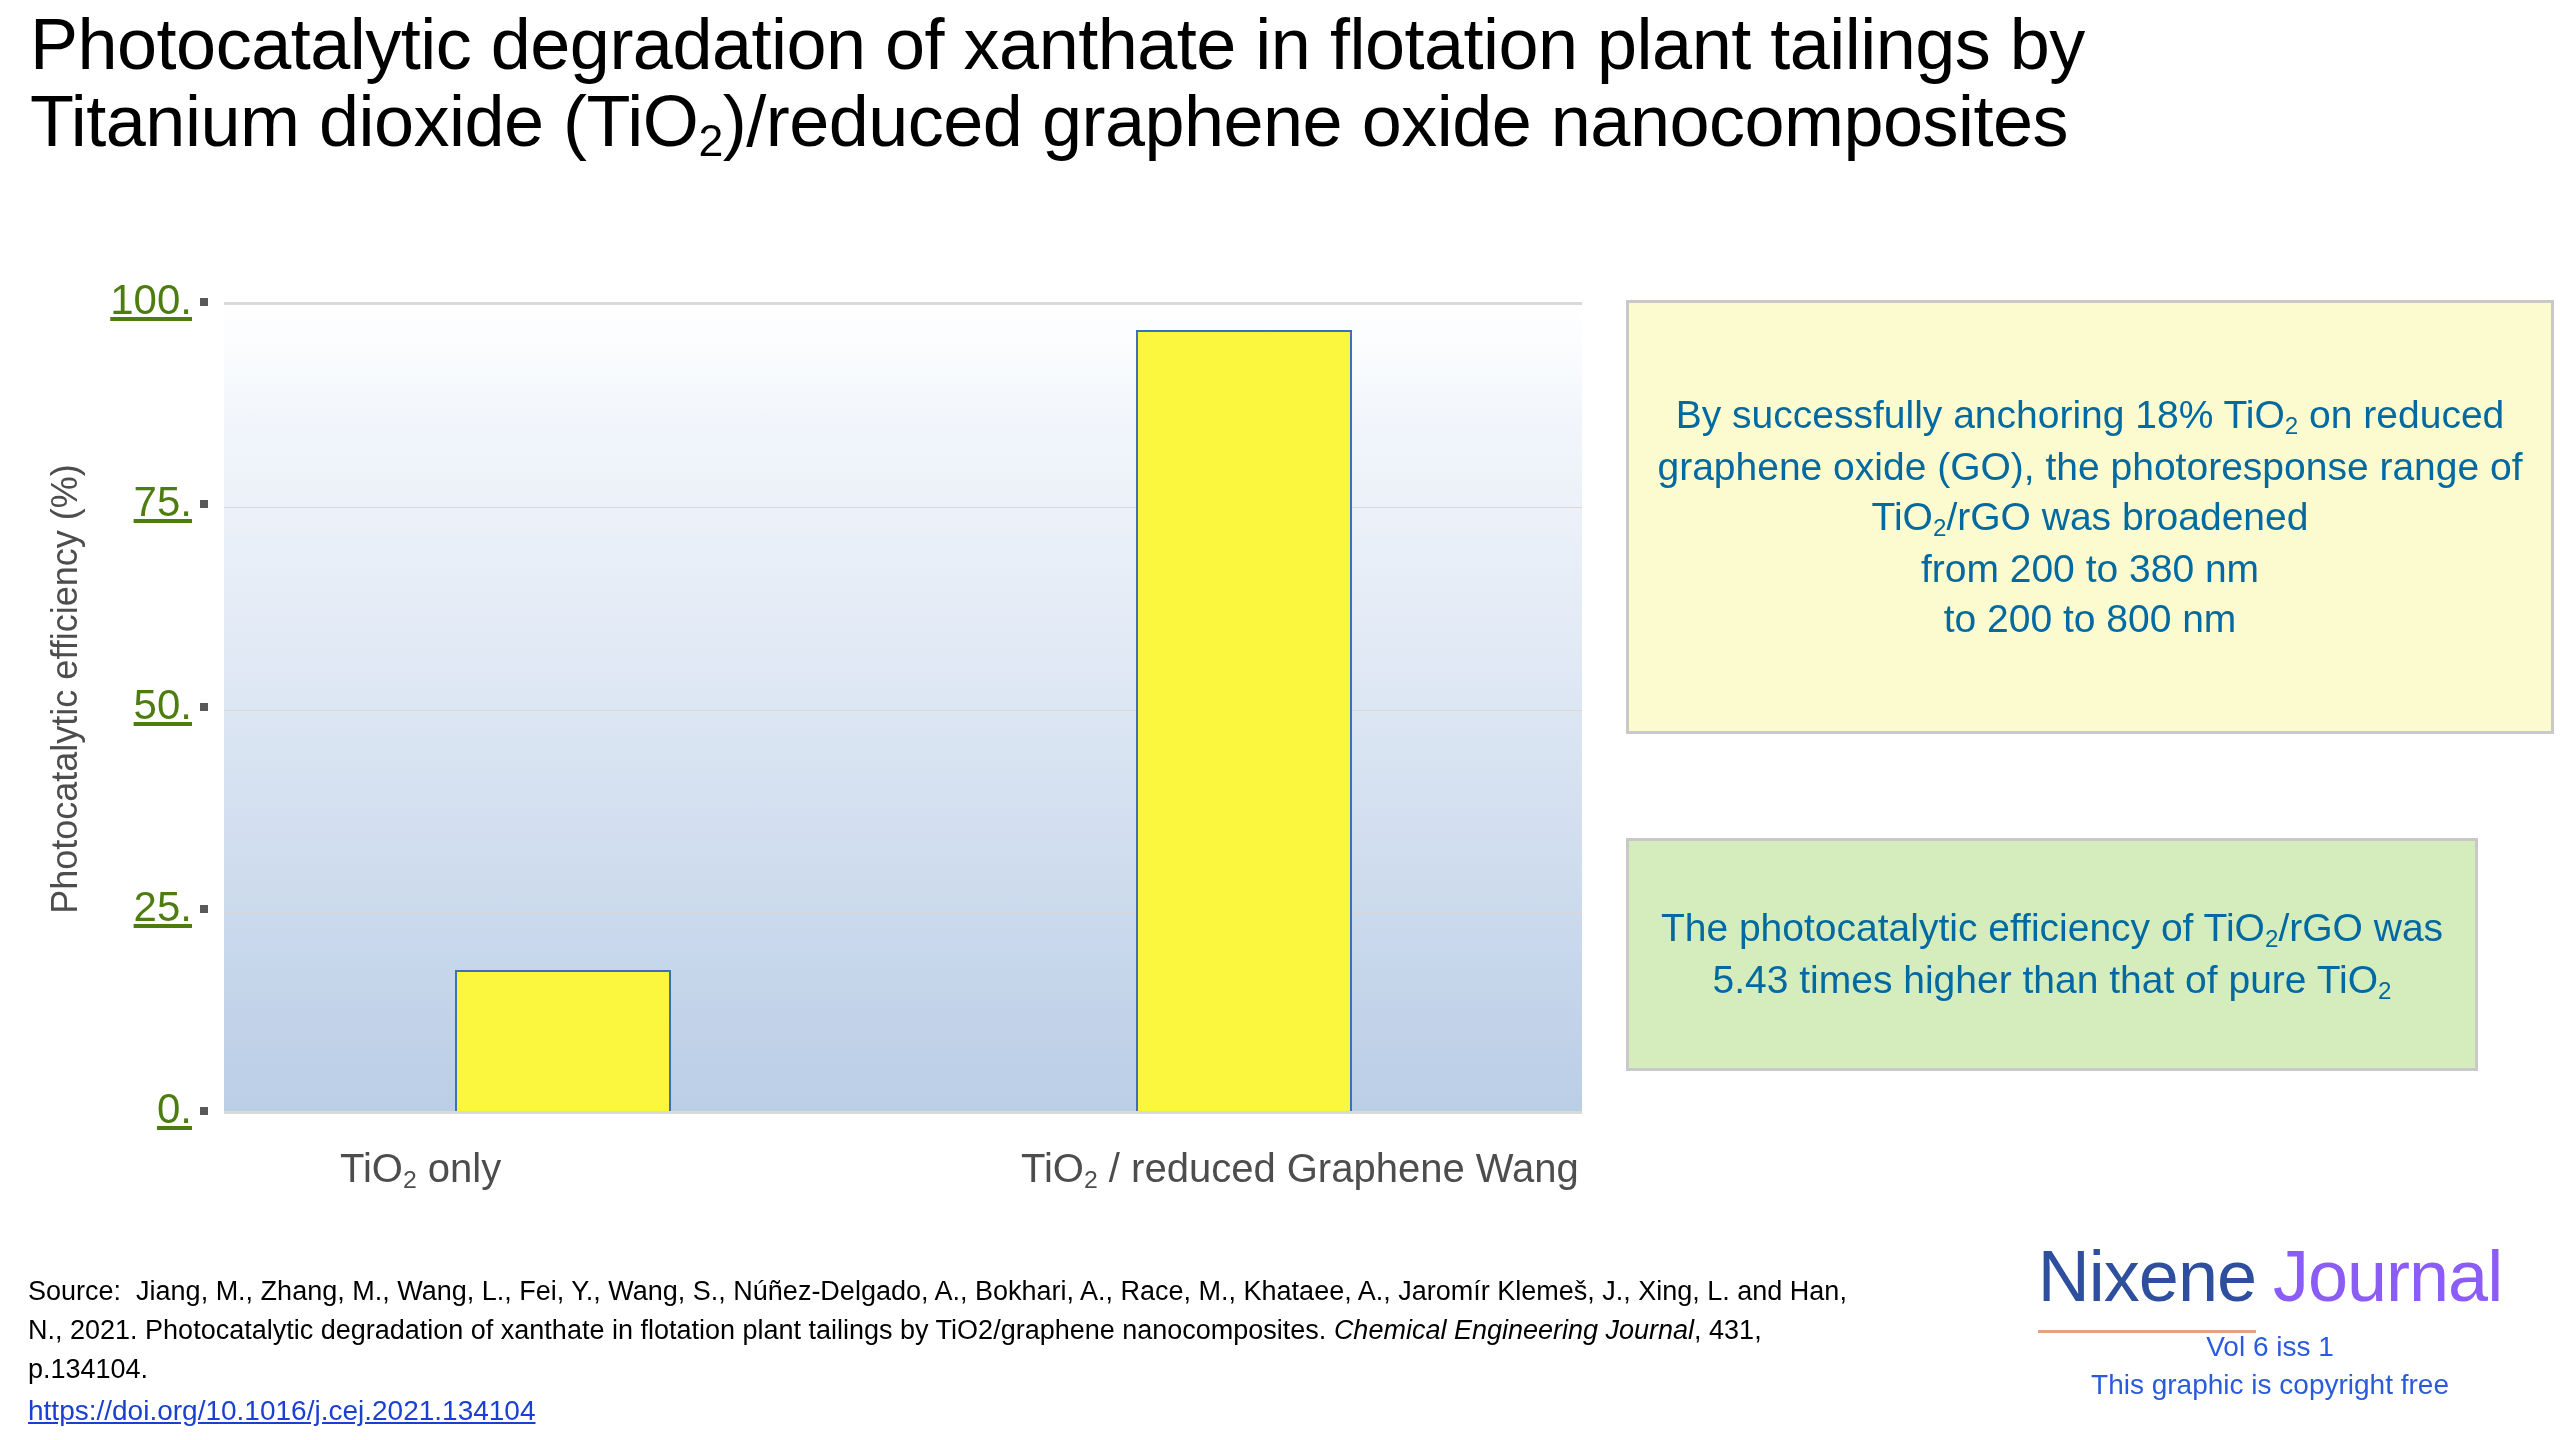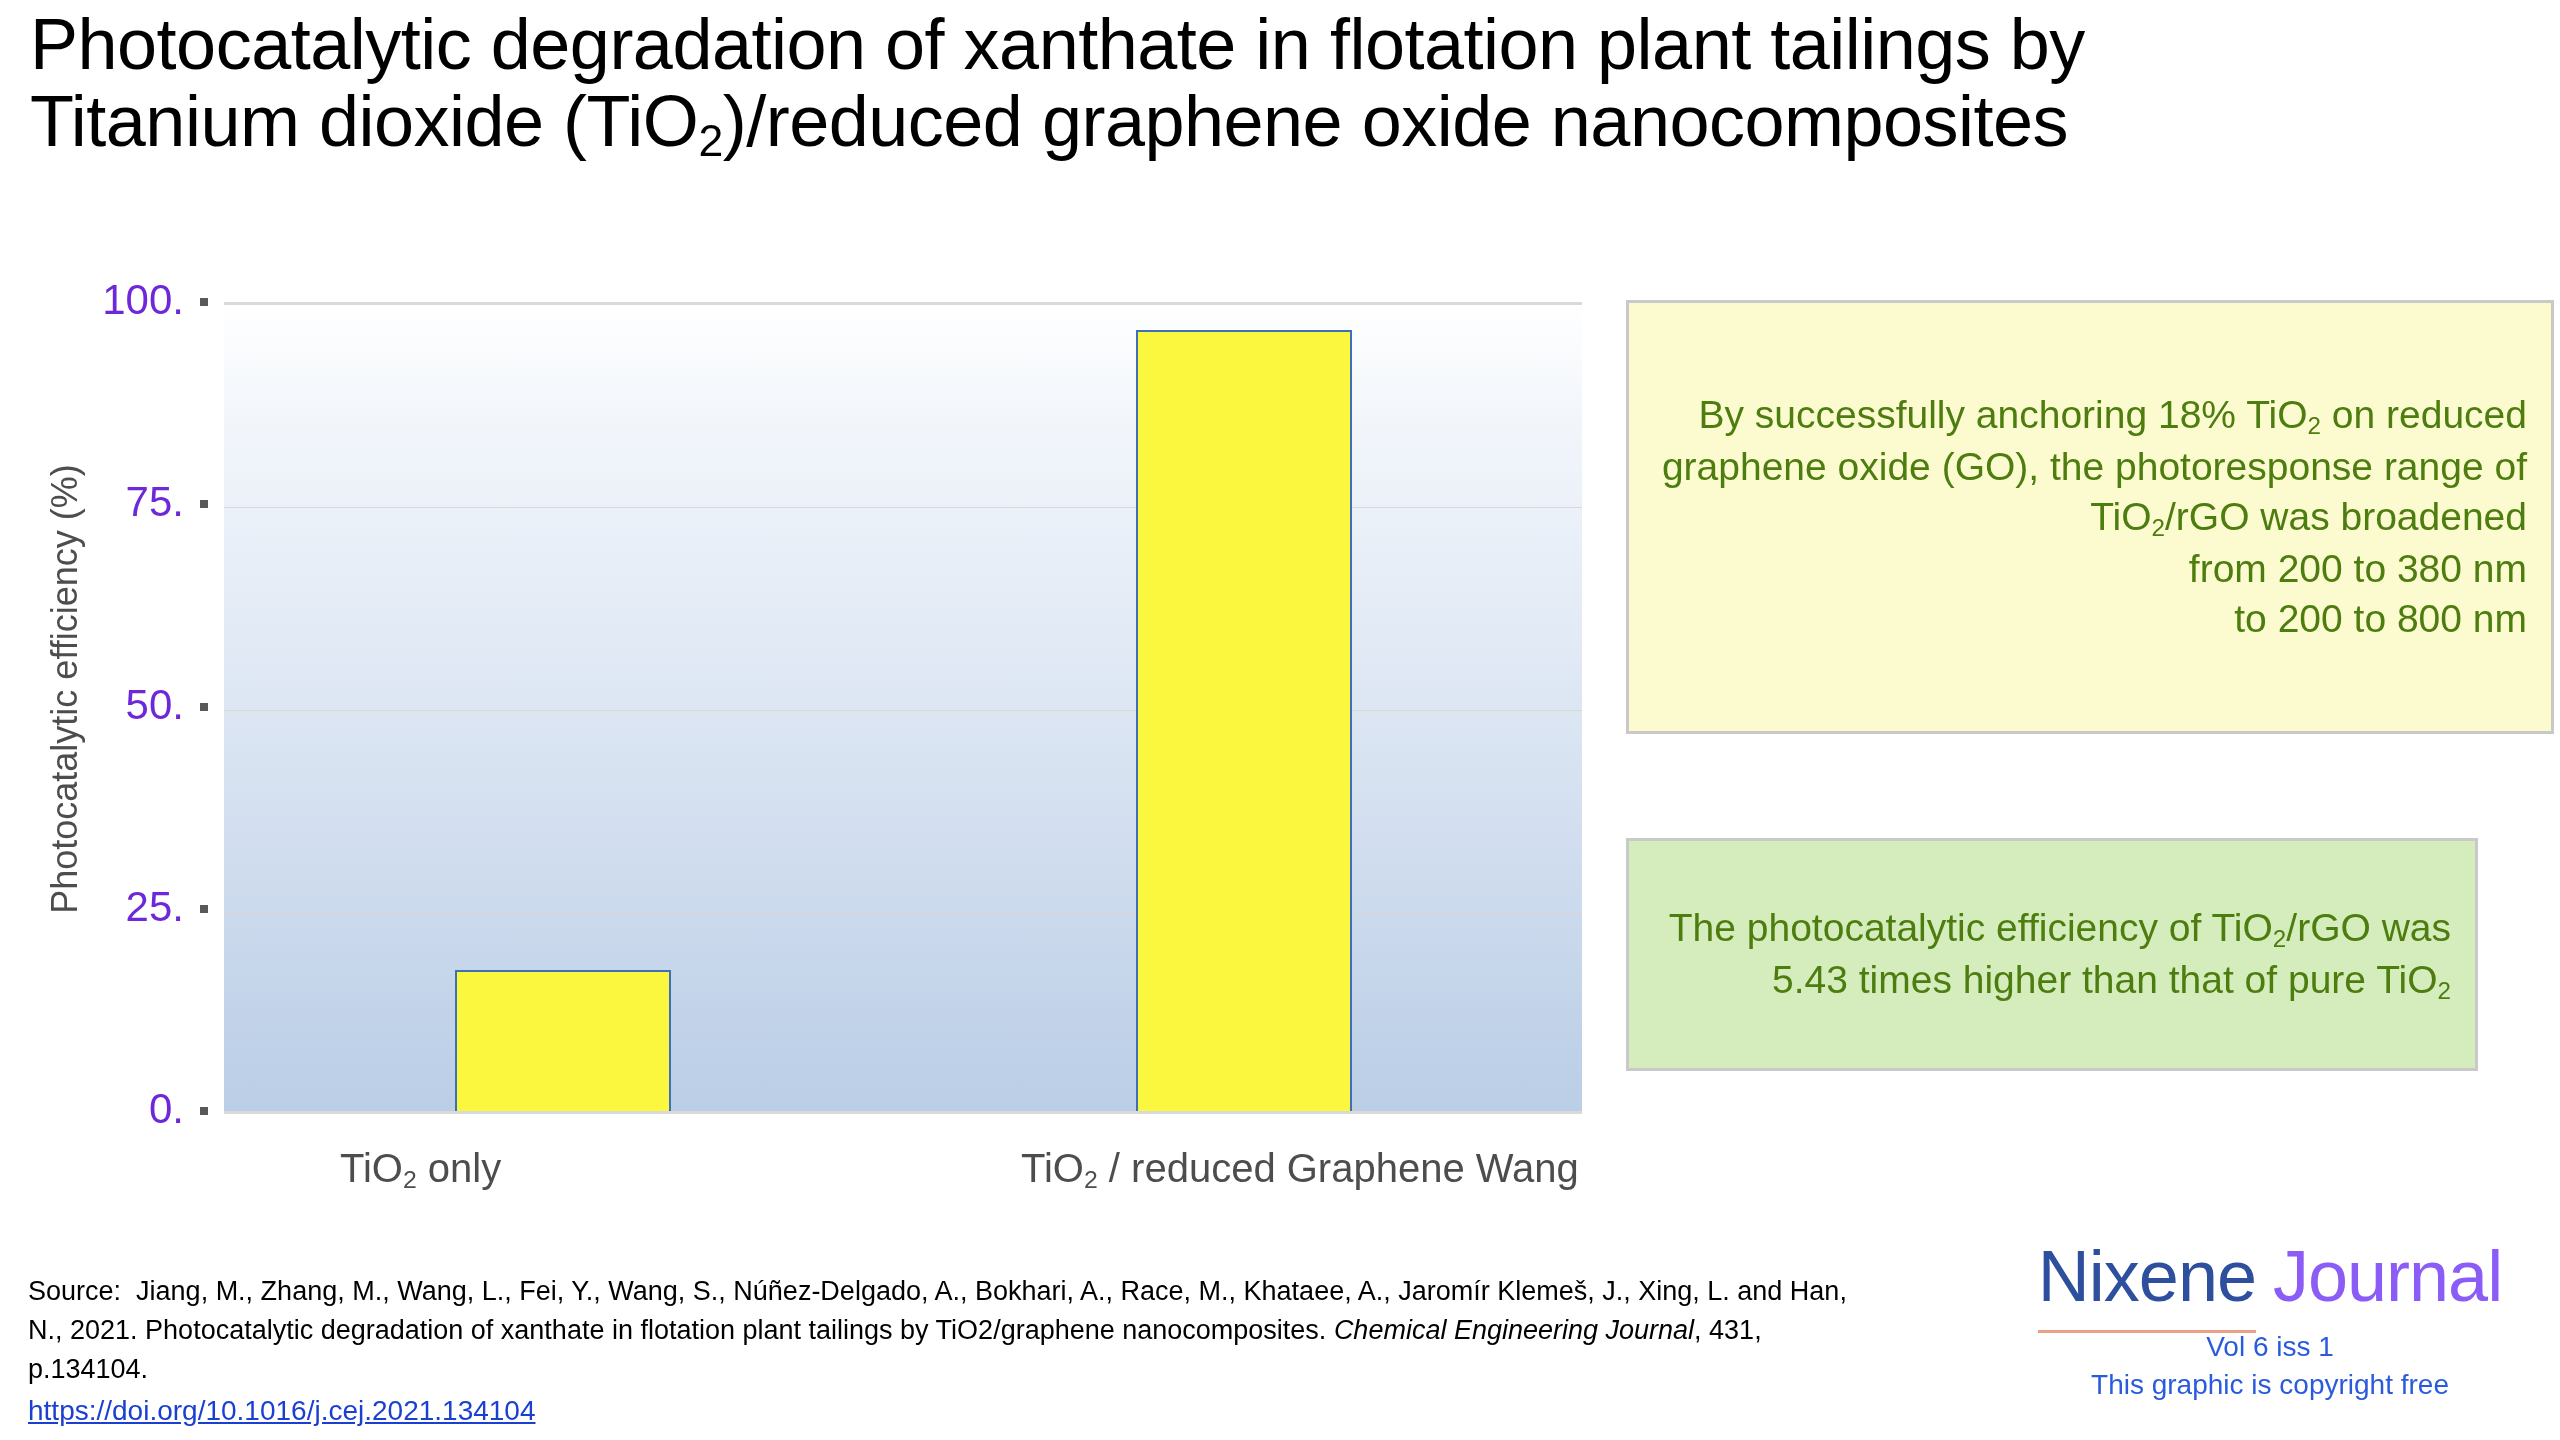--- a/index.html
+++ b/index.html
@@ -58,25 +58,26 @@
     height: 845px;
   }
   .y-tick-wrap {
     position: absolute;
     left: 0;
     width: 180px;
     height: 0;
   }
   .y-tick-wrap span {
     position: absolute;
-    right: 16px;
+    right: 8px;
     bottom: -22px;
     font-size: 42px;
-    color: #6d28d9;
-    white-space: nowrap;
+    color: #4d7c0f;
+    white-space: nowrap;
+    text-decoration: underline;
   }
   .y-tick-mark {
     position: absolute;
     right: -8px;
     bottom: -4px;
     width: 8px;
     height: 8px;
     background: #595959;
   }
 
@@ -121,24 +122,24 @@
   .x-label sub { font-size: 0.62em; vertical-align: -0.25em; }
 
   
   .callout {
     position: absolute;
     box-sizing: border-box;
     border: 3px solid #c9c9c9;
     display: flex;
     align-items: center;
     justify-content: center;
-    text-align: right;
+    text-align: center;
     font-size: 39px;
     line-height: 1.28;
-    color: #4d7c0f;
+    color: #0369a1;
     padding: 10px 24px;
   }
   .callout sub { font-size: 0.62em; vertical-align: -0.24em; }
   #callout-yellow {
     left: 1626px;
     top: 300px;
     width: 928px;
     height: 434px;
     background: #fbfbcf;
   }

